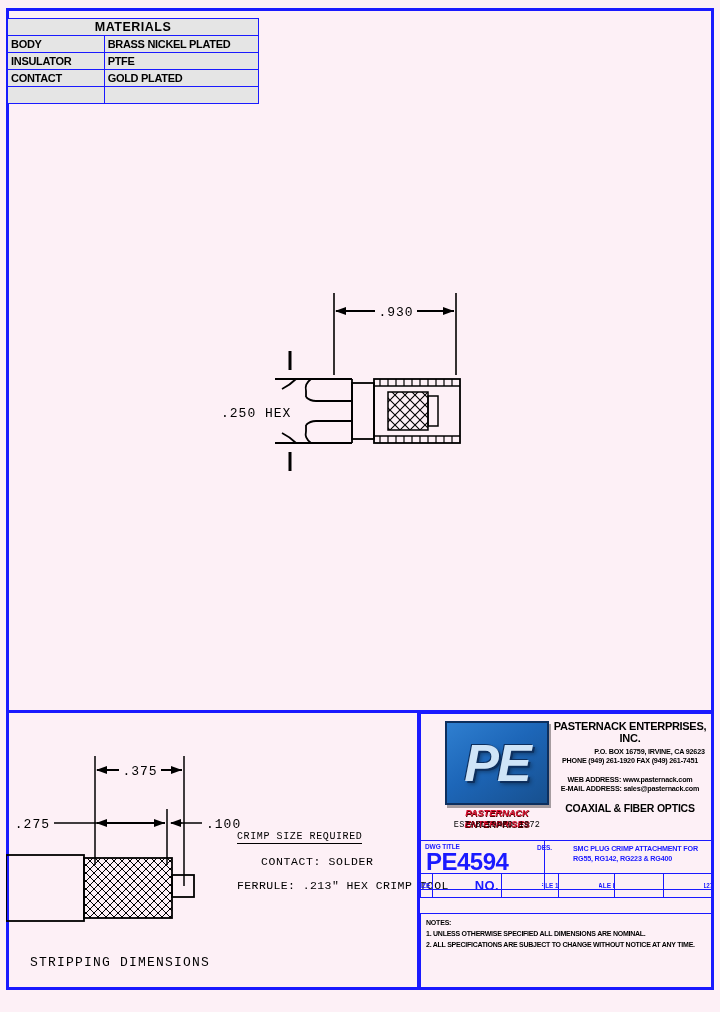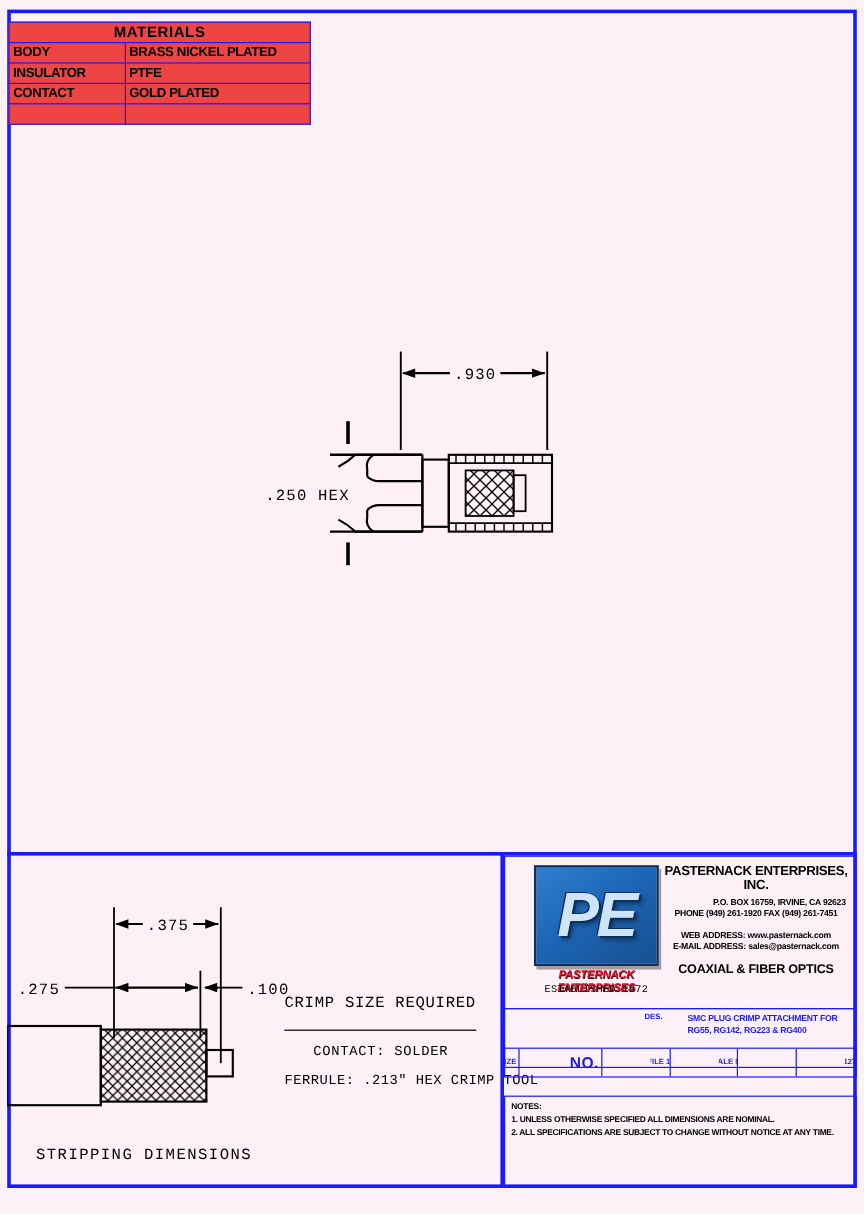--- a/index.html
+++ b/index.html
@@ -9,43 +9,43 @@
   .sheet{position:absolute;left:0;top:0;width:720px;height:1012px;background:#fdf0f6;}
 
   
   .frame{position:absolute;left:6px;top:8px;width:708px;height:982px;
          border:3px solid #1a1aff;box-sizing:border-box;}
   .divider-h{position:absolute;left:6px;top:710px;width:708px;height:3px;background:#1a1aff;}
   .divider-v{position:absolute;left:417px;top:710px;width:3px;height:280px;background:#1a1aff;}
 
   
   .mat-table{position:absolute;left:7px;top:18px;width:252px;
-             border-collapse:collapse;background:#ef4444;}
+             border-collapse:collapse;background:#e5e5e5;}
   .mat-table td{border:1.5px solid #1a1aff;height:16px;padding:0 3px;
                 font-size:11px;font-weight:bold;color:#000;
                 font-family:"Liberation Sans",sans-serif;letter-spacing:-0.3px;
                 line-height:15px;}
   .mat-table td.hdr{text-align:center;font-size:12.5px;letter-spacing:0.5px;}
   .mat-c1{width:92px;}
   .mat-c2{width:156px;}
 
   
   .main-view{position:absolute;left:0;top:0;width:720px;height:710px;}
 
   
   .strip-view{position:absolute;left:6px;top:713px;width:411px;height:277px;}
   .strip-cap{position:absolute;left:30px;top:955px;font-size:13px;color:#000;
              letter-spacing:1.2px;font-family:"Liberation Mono",monospace;
              white-space:nowrap;}
 
   
   .crimp{position:absolute;left:237px;top:826px;width:180px;color:#000;
          font-family:"Liberation Mono",monospace;}
-  .crimp .t1{font-size:13px;letter-spacing:0.6px;border-bottom:1.4px solid #000;
-             display:inline-block;padding-bottom:15px;white-space:nowrap;}
+  .crimp .t1{font-size:10px;letter-spacing:0.6px;border-bottom:1.4px solid #000;
+             display:inline-block;padding-bottom:1px;white-space:nowrap;}
   .crimp .t2{font-size:11.5px;letter-spacing:0.6px;margin-top:11px;white-space:nowrap;margin-left:24px;}
   .crimp .t3{font-size:11.5px;letter-spacing:0.4px;margin-top:11px;white-space:nowrap;}
 
   
   .tb{position:absolute;left:420px;top:713px;width:294px;height:277px;}
   .tb-company{position:absolute;left:0;top:0;width:294px;height:128px;
               border:1.5px solid #1a1aff;box-sizing:border-box;}
   .logo-box{position:absolute;left:18px;top:5px;width:118px;height:118px;}
   .logo-plate{position:absolute;left:6px;top:2px;width:104px;height:84px;
               background:linear-gradient(145deg,#2f7fd0 0%,#1d66b8 45%,#17508f 100%);
@@ -286,20 +286,24 @@
         <div class="co-name">PASTERNACK ENTERPRISES, INC.</div>
         <div class="co-line">P.O. BOX 16759, IRVINE, CA 92623</div>
         <div class="co-line2">PHONE (949) 261-1920 FAX (949) 261-7451</div>
         <div class="co-web">WEB ADDRESS: www.pasternack.com</div>
         <div class="co-mail">E-MAIL ADDRESS: sales@pasternack.com</div>
         <div class="co-coax">COAXIAL &amp; FIBER OPTICS</div>
       </div>
     </div>
 
     <div class="tb-row2">
+      <div class="cell-dwg">
+        <div class="lbl-sm">DWG TITLE</div>
+        <div class="pn">PE4594</div>
+      </div>
       <div class="cell-des">
         <div class="des-lbl">DES.</div>
         <div class="des-txt">SMC PLUG CRIMP ATTACHMENT FOR RG55, RG142, RG223 &amp; RG400</div>
       </div>
     </div>
 
     <div class="tb-row3">
       <div class="c c-size">SIZE A</div>
       <div class="c c-fscm">FSCM NO. 53919</div>
       <div class="c c-cad">CAD FILE   152401</div>

